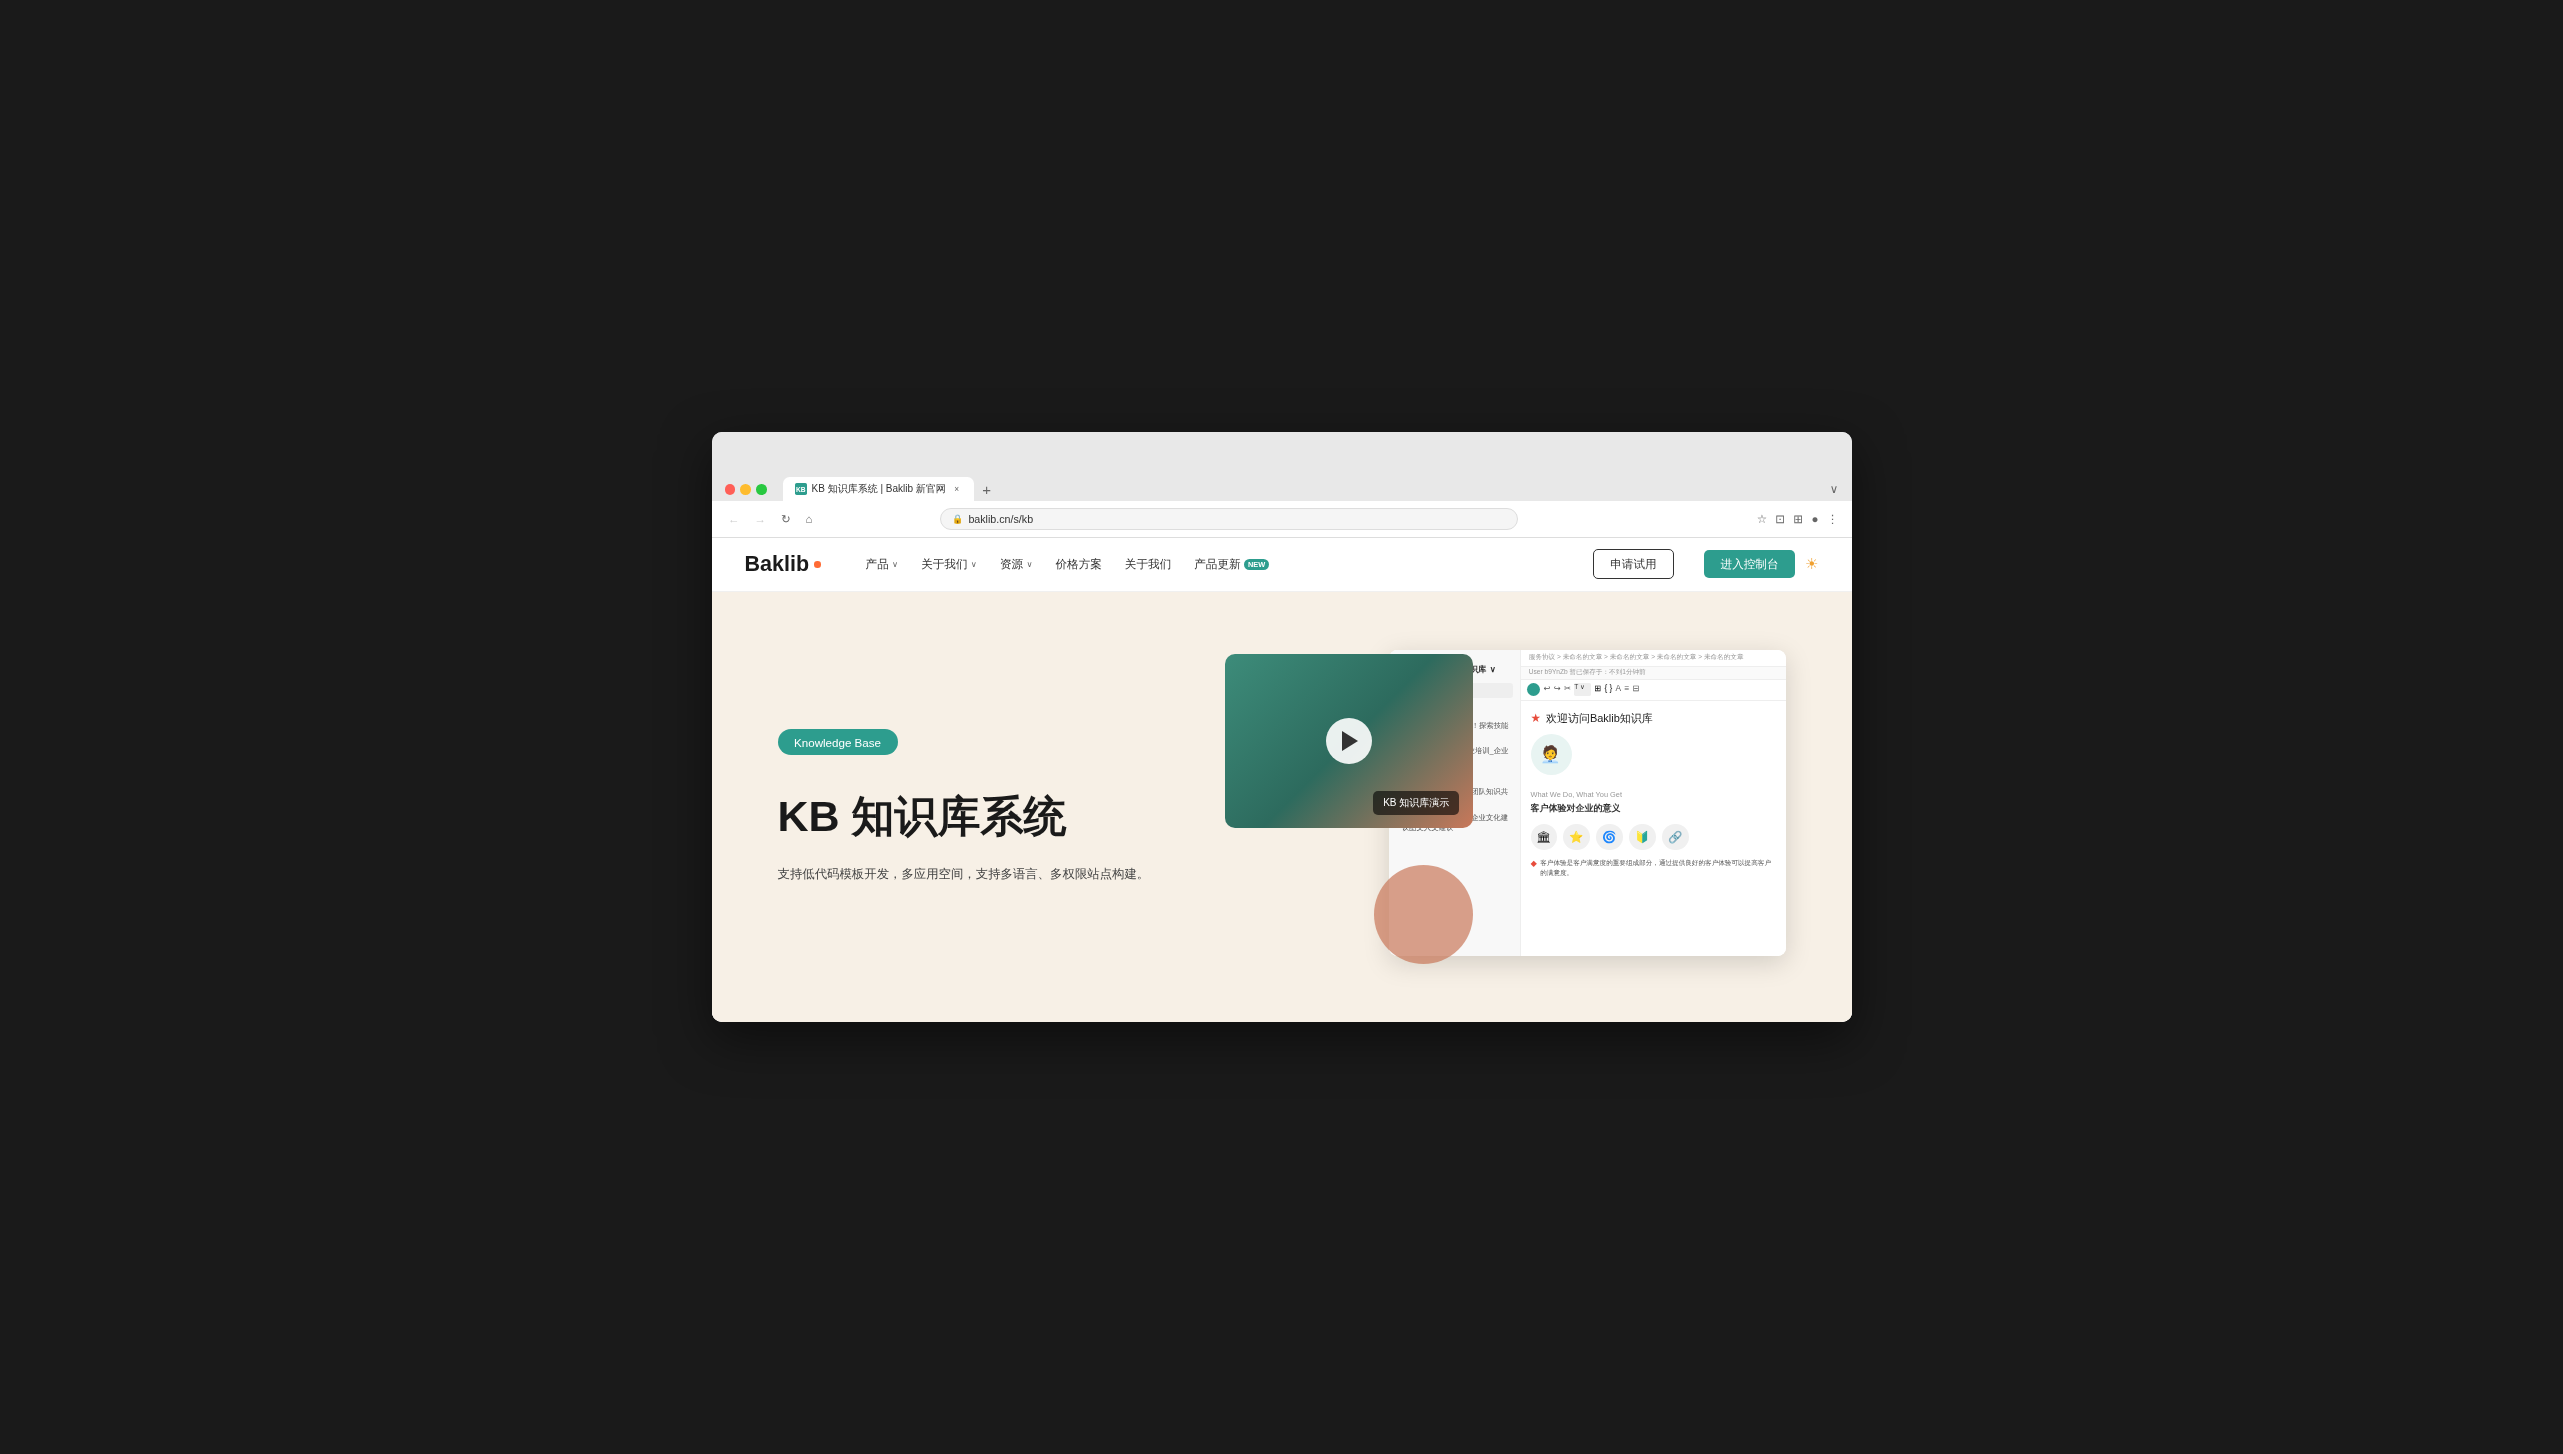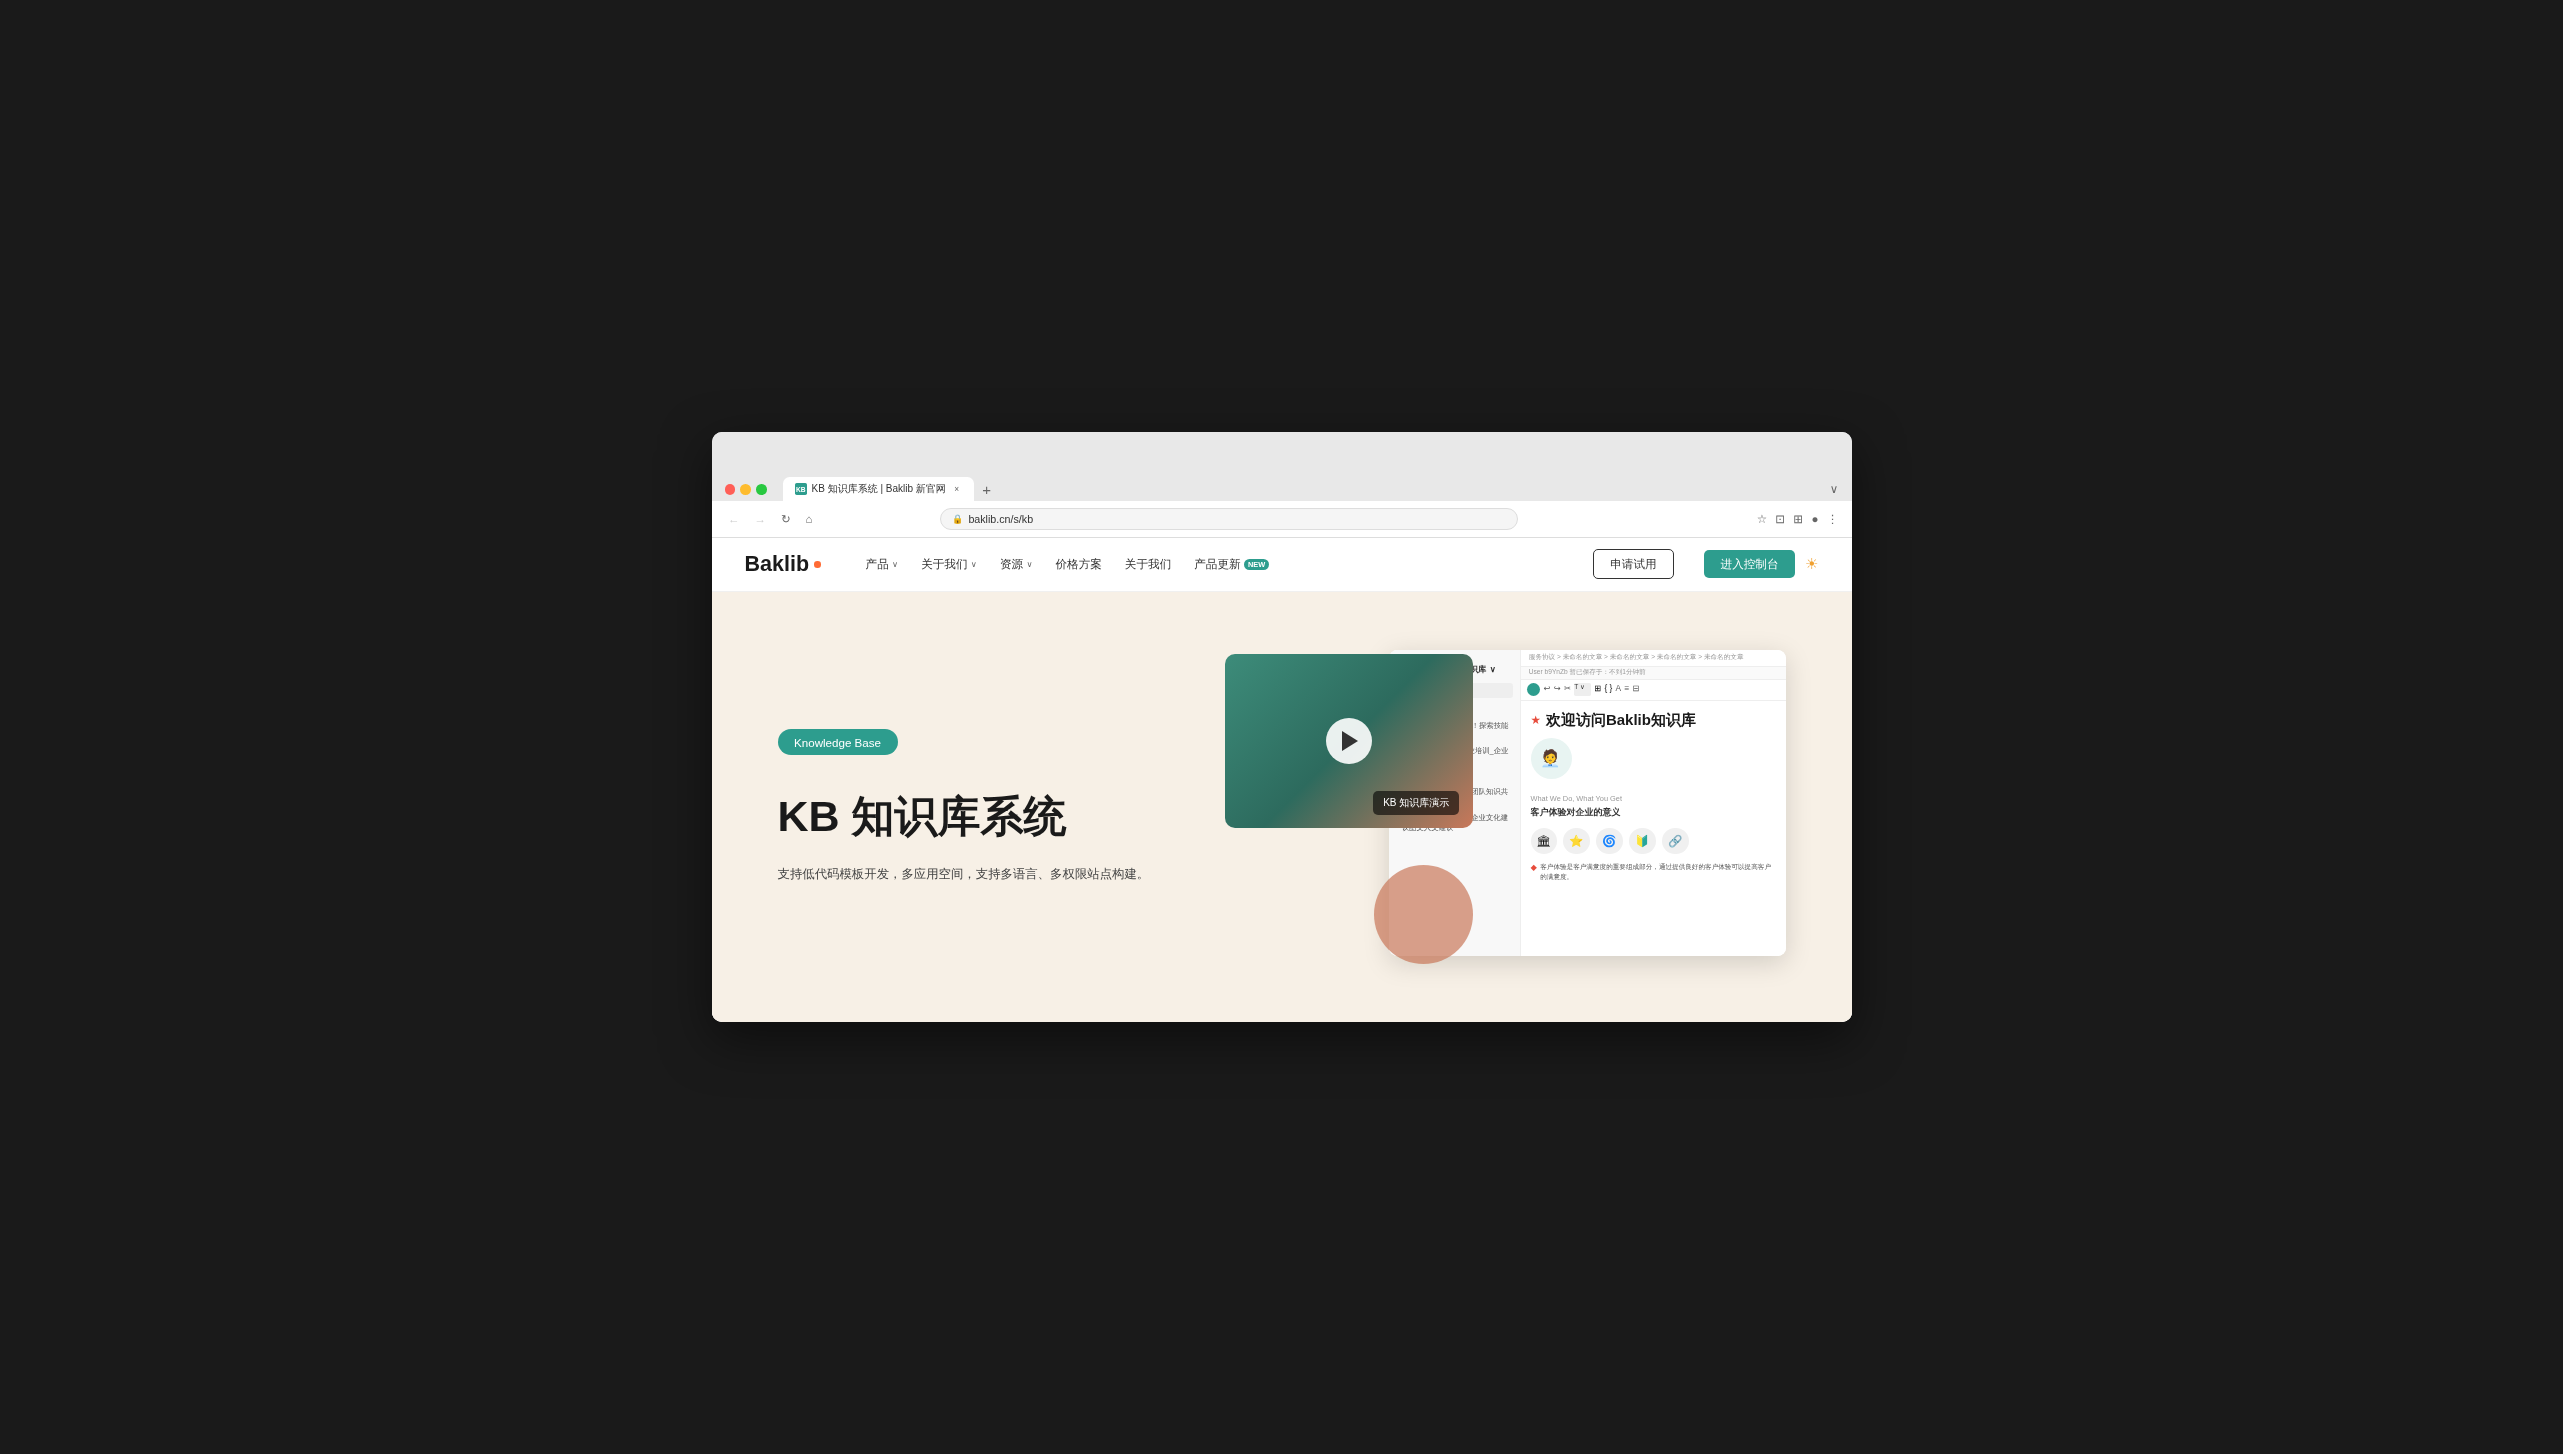--- a/index.html
+++ b/index.html
@@ -485,22 +485,22 @@
       gap: 5px;
       margin-bottom: 8.3px;
     }
 
     .red-star {
       color: #e74c3c;
       font-size: 11.6px;
     }
 
     .editor-heading-text {
-      font-size: 15px;
-      font-weight: 700;
+      font-size: 11px;
+      font-weight: 400;
       color: #1a1a1a;
     }
 
     .editor-illustration {
       width: 41px;
       height: 41px;
       background: #e8f4f2;
       border-radius: 50%;
       margin-bottom: 8.3px;
       display: flex;

